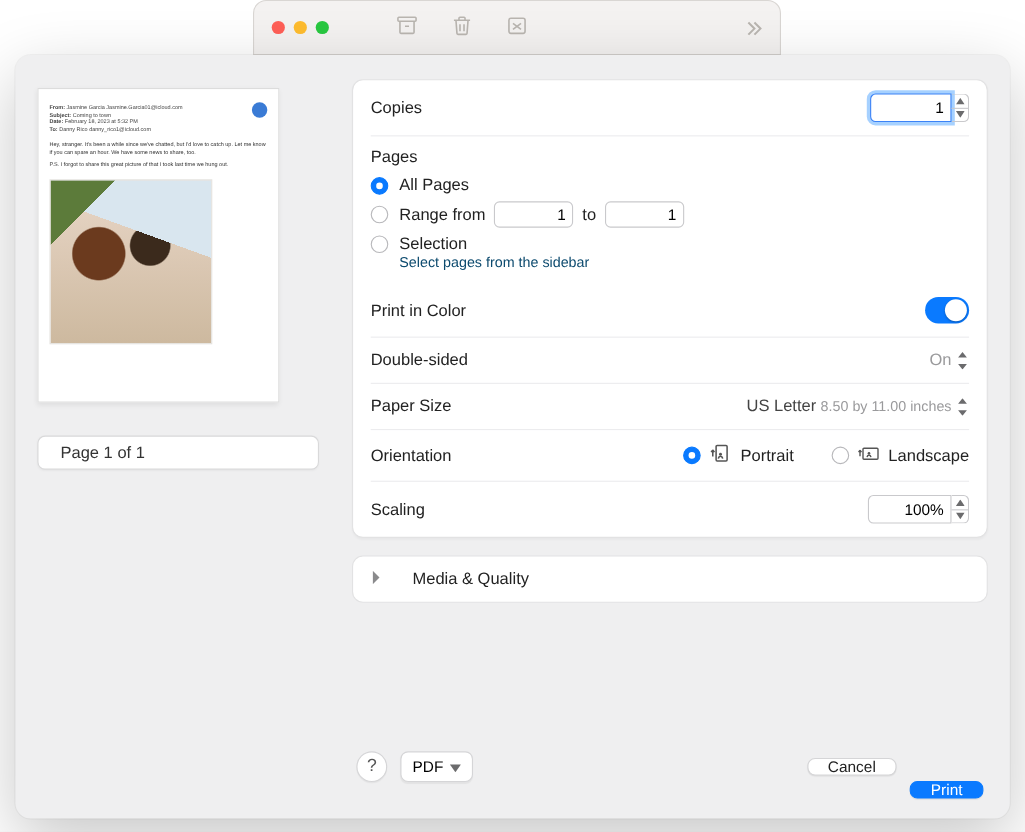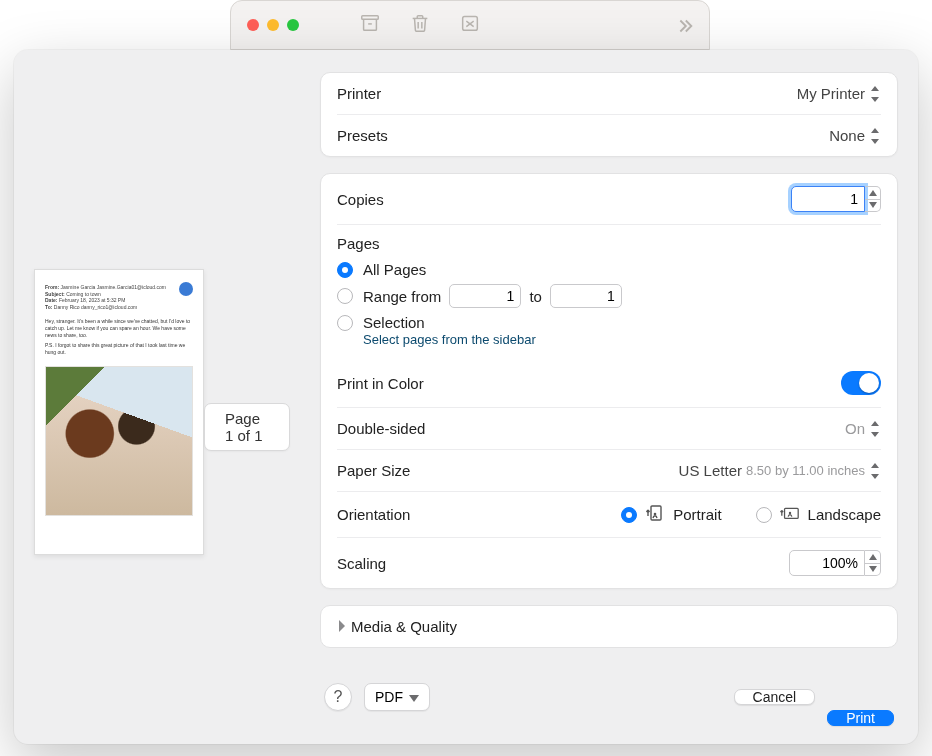--- a/index.html
+++ b/index.html
@@ -22,21 +22,21 @@
 
   .dialog {
     position: absolute;
     left: 14px; top: 50px; width: 904px; height: 694px;
     background: #efeff0;
     border-radius: 14px;
     box-shadow: 0 20px 60px rgba(0,0,0,.22), 0 0 0 1px rgba(0,0,0,.04);
     display: flex;
   }
 
-  .preview-pane { width: 296px; padding: 30px 20px 0 20px; display:flex; flex-direction:row; align-items:center; }
+  .preview-pane { width: 296px; padding: 30px 20px 0 20px; display:flex; flex-direction:column; }
   .page {
     width: 220px; height: 286px; background:#fff;
     border:1px solid #dcdcdc; box-shadow: 0 2px 5px rgba(0,0,0,.08);
     padding: 14px 10px;
     font-size: 5px; color:#444;
   }
   .page .meta { line-height:1.3; }
   .page .meta b { font-weight:600; }
   .page .avatar { float:right; width:14px;height:14px;border-radius:50%; background:#3a7bd5; margin-top:-2px;}
   .page .body { margin-top:8px; font-size:5px; line-height:1.35; color:#333; }
@@ -102,21 +102,21 @@
   .switch { width:40px;height:24px;border-radius:12px; background:#0a7aff; position:relative; }
   .switch::after{ content:''; position:absolute; right:2px; top:2px; width:20px;height:20px;border-radius:50%; background:#fff; box-shadow:0 1px 2px rgba(0,0,0,.3);}
 
   .orient { display:flex; align-items:center; gap:34px; }
   .orient-opt { display:flex; align-items:center; gap:8px; font-size:15px;}
   .orient-ico svg{width:20px;height:18px;color:#555;}
 
   .disclosure {
     margin-top:16px;
     background:#fff; border:1px solid #e2e2e3; border-radius:10px;
-    padding: 12px 16px; display:flex; align-items:center; gap:4px;
+    padding: 12px 16px; display:flex; align-items:center; gap:28px;
     font-size:15px; color:#222;
   }
   .disclosure .chev svg{width:10px;height:12px;color:#8a8a8c;}
 
   .footer { margin-top:auto; padding: 14px 4px 18px 4px; display:flex; align-items:center; gap:12px;}
   .help-btn { width:28px;height:28px;border-radius:50%;background:#fff;border:1px solid #d5d5d7;display:flex;align-items:center;justify-content:center;font-size:16px;color:#555;box-shadow:0 1px 1px rgba(0,0,0,.05);}
   .pdf-btn { height:28px; padding:0 10px; background:#fff;border:1px solid #d5d5d7;border-radius:7px;display:flex;align-items:center;gap:6px;font-size:14px;box-shadow:0 1px 1px rgba(0,0,0,.05);}
   .pdf-btn .chev-d svg{width:10px;height:8px;color:#6b6b6d;}
   .spacer{flex:1;}
   .btn { height:16px; padding:0 18px; border-radius:7px; font-size:14px; display:flex;align-items:center; box-shadow:0 1px 1px rgba(0,0,0,.08);}
@@ -173,44 +173,20 @@
         <div style="height:4px"></div>
         <div>P.S. I forgot to share this great picture of that I took last time we hung out.</div>
       </div>
       <div class="thumb"></div>
     </div>
     <div class="page-indicator">Page 1 of 1</div>
   </div>
 
   <div class="settings-pane">
 
-    <div class="card">
-      <div class="row">
-        <span class="row-label">Printer</span>
-        <span class="row-value popup">
-          <span>My Printer</span>
-          <span class="updown">
-              <svg viewBox="0 0 12 16" fill="currentColor">
-                <path d="M6 0l4 5H2zM6 16l-4-5h8z"></path>
-              </svg>
-            </span>
-        </span>
-      </div>
-      <div class="row">
-        <span class="row-label">Presets</span>
-        <span class="row-value popup">
-          <span>None</span>
-          <span class="updown">
-              <svg viewBox="0 0 12 16" fill="currentColor">
-                <path d="M6 0l4 5H2zM6 16l-4-5h8z"></path>
-              </svg>
-            </span>
-        </span>
-      </div>
-    </div>
 
     <div class="card">
       <div class="row">
         <span class="row-label">Copies</span>
         <span class="row-value">
           <span class="num-wrap">
             <input class="num-input focus" value="1" style="">
             <span class="stepper">
               <div>
                   <svg viewBox="0 0 8 6" fill="currentColor">

